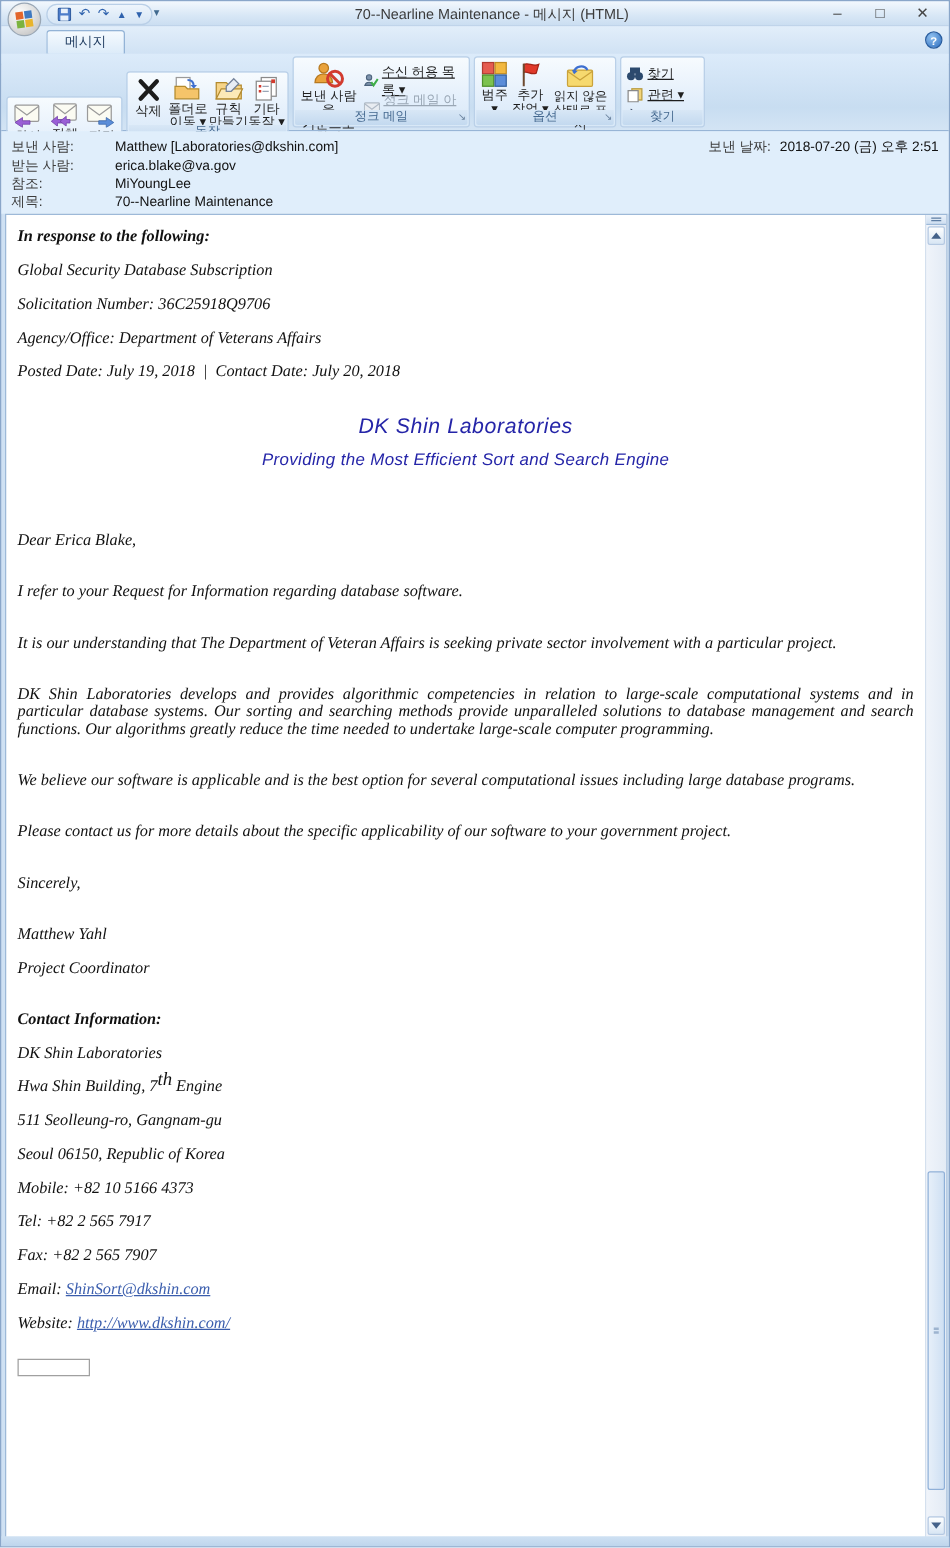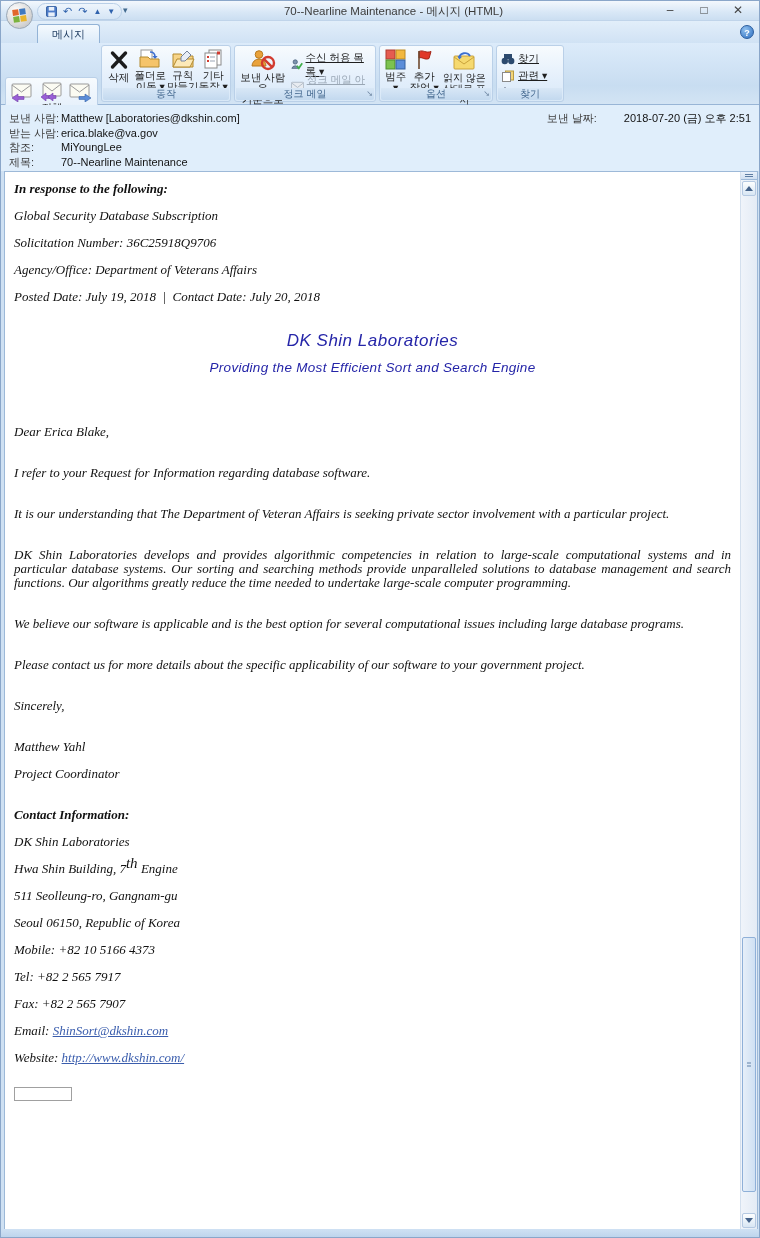--- a/index.html
+++ b/index.html
@@ -86,25 +86,25 @@
   .btn-lg .ic { height:22px; display:flex; align-items:center; justify-content:center; margin-bottom:1px; }
   .smallcol { display:flex; flex-direction:column; gap:7px; padding-top:9px; }
   .btn-sm { display:flex; align-items:center; gap:3px; font-size:10.5px; color:#1f1f1f; height:15px; padding:0 2px; border-radius:2px;text-decoration:underline; }
   .btn-sm.disabled { color:#9aa7b5; }
   .findcol { display:flex; flex-direction:column; gap:2px; padding-top:3px; }
   
   .msghead {
     position:absolute; left:0; top:104px; width:100%; height:66px;
     background:#e0eefb; font-size:11px; padding:6px 8px 0 8px;
   }
-  .hrow { display:flex; height:14.5px; line-height:14px; }
+  .hrow { display:flex; height:14.5px; line-height:14px;gap:31px; }
   .hlabel { width:52px; color:#3c3c3c; flex:none; }
   .hval { color:#121212; }
   .sentdate { position:absolute; right:8px; top:6px; line-height:14px; }
-  .sentdate .hlabel { display:inline; width:auto; margin-right:24px; }
+  .sentdate .hlabel { display:inline; width:auto; margin-right:4px; }
   
   .bodyframe {
     position:absolute; left:3px; top:170px; width:754px; height:1060px;
     background:#fff; border:1px solid #9db9d8; overflow:hidden;
   }
   .bodycontent {
     position:absolute; left:0; top:0; right:17px; bottom:0; overflow:hidden;
     padding:10px 9px 0 9px;
     font-family:"Liberation Serif", serif; font-size:13px; line-height:14px; color:#111;
   }
@@ -215,21 +215,21 @@
               <rect x="1" y="2" width="19" height="13" rx="1" fill="#fbfbf2" stroke="#9a9a9a"></rect>
               <path d="M1,3 L10.5,10 L20,3" fill="none" stroke="#9a9a9a"></path>
               <path d="M16,12 l6,4 -6,4 v-2.6 h-6 v-2.8 h6 z" fill="#5b8dd9" stroke="#3463a8" stroke-width="0.6"></path>
             </svg>
         </span>
         <span>전달</span>
       </div>
       <div class="rgroup-label">응답</div>
     </div>
 
-    <div class="rgroup" style="width:130px;">
+    <div class="rgroup" style="width:130px;margin-top:12px;">
       <div class="btn-lg" style="width:30px;">
         <span class="ic">
           <svg width="20" height="20" viewBox="0 0 20 20">
               <path d="M3.5,3 L16.5,17 M16.5,3 L3.5,17" stroke="#1c1c1c" stroke-width="3.4" stroke-linecap="round"></path>
             </svg>
         </span>
         <span>삭제</span>
       </div>
       <div class="btn-lg" style="width:34px;">
         <span class="ic">

